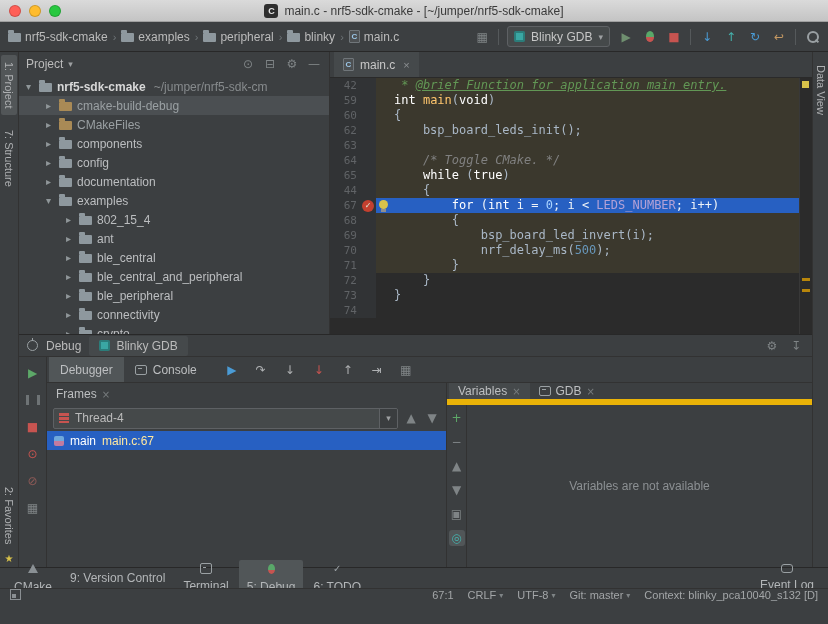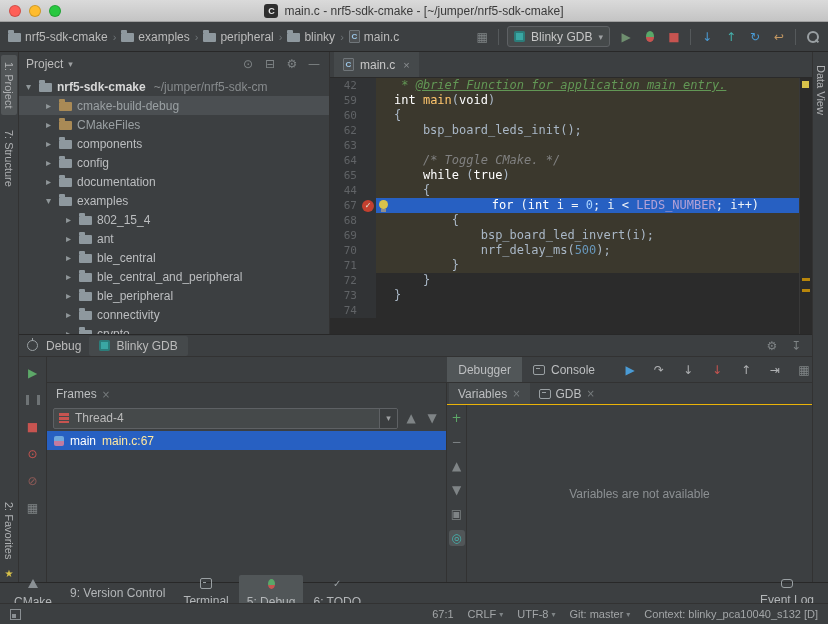--- a/index.html
+++ b/index.html
@@ -91,21 +91,21 @@
   .code { flex:1; position:relative; overflow:hidden; font-family:"DejaVu Sans Mono",monospace; font-size:12px; }
   .code-lines { position:absolute; inset:0 13px 0 0; }
   .cline { display:flex; height:15px; line-height:15px; white-space:pre; }
   .gut { width:46px; flex:none; background:#313335; display:flex; align-items:center; }
   .lnum { flex:1; text-align:right; color:#606366; font-size:11px; padding-right:3px; }
   .bslot { width:16px; height:15px; flex:none; position:relative; display:inline-flex; align-items:center; justify-content:center; }
   .bp { width:12px; height:12px; border-radius:50%; background:#c3402f; color:#d9ead9; font-size:8px;
     display:inline-flex; align-items:center; justify-content:center; font-family:"DejaVu Sans",sans-serif; }
   .ctext { flex:1; padding-left:18px; position:relative; color:#a9b7c6; }
   .cline.tint .ctext { background:#3b382d; }
-  .cline.exec .ctext { background:#2760c2;text-align:center; }
+  .cline.exec .ctext { background:#2760c2; }
   .bulb { position:absolute; left:3px; top:2px; width:9px; height:9px; border-radius:50%; background:#d8c24a; }
   .bulb::after { content:""; position:absolute; left:2px; top:9px; width:5px; height:3px; background:#8f8f8f; }
   .tok { white-space:pre; }
   .tok-pl { color:#a9b7c6; } .tok-kw { color:#ffffff; } .tok-fn { color:#ffc66d; }
   .tok-num { color:#6897bb; } .tok-cmt { color:#808080; font-style:italic; }
   .tok-doc { color:#629755; font-style:italic; }
   .tok-doctag { color:#629755; font-style:italic; text-decoration:underline; }
   .tok-mac { color:#b3a1d6; }
   .cline.exec .tok-pl { color:#f0f4f8; }
   .cline.exec .tok-num { color:#a9d3ff; }
@@ -118,21 +118,21 @@
   .debug { flex:1; min-height:0; background:#3c3f41; border-top:1px solid #282828; display:flex; flex-direction:column; }
   .debug-header { height:22px; flex:none; display:flex; align-items:center; gap:8px; padding:0 8px; border-bottom:1px solid #323232; }
   .dbg-ico { width:11px; height:11px; border-radius:50%; border:1px solid #9aa0a3; flex:none; position:relative; }
   .dbg-ico::before{ content:""; position:absolute; left:4px; top:-3px; width:1px; height:3px; background:#9aa0a3; }
   .session-tab { display:flex; align-items:center; gap:6px; background:#45494b; height:20px; padding:0 10px; border-radius:2px; }
   .dh-right { margin-left:auto; display:flex; align-items:center; gap:8px; }
   .debug-body { flex:1; display:flex; min-height:0; }
   .debug-leftbar { width:28px; flex:none; border-right:1px solid #323232; display:flex; flex-direction:column;
     align-items:center; padding-top:8px; gap:11px; }
   .debug-main { flex:1; display:flex; flex-direction:column; min-width:0; }
-  .debug-tabs { height:26px; flex:none; display:flex; align-items:stretch; border-bottom:1px solid #323232; padding-left:2px;justify-content:flex-end; }
+  .debug-tabs { height:26px; flex:none; display:flex; align-items:stretch; border-bottom:1px solid #323232; padding-left:2px; }
   .dtab { display:flex; align-items:center; gap:6px; padding:0 11px; color:#bdbfc1; }
   .dtab.active { background:#515658; }
   .steps { display:flex; align-items:center; gap:13px; margin-left:16px; }
   .console-ico { width:12px; height:10px; border:1px solid #9aa0a3; border-radius:2px; flex:none; position:relative; }
   .console-ico::before { content:""; position:absolute; left:2px; top:2px; width:4px; height:1px; background:#9aa0a3; }
   .debug-content { flex:1; display:flex; min-height:0; }
   .frames-panel { width:400px; flex:none; display:flex; flex-direction:column; border-right:1px solid #323232; }
   .panel-head { height:22px; flex:none; display:flex; align-items:center; gap:5px; padding:0 9px; color:#bdbfc1; }
   .tabx { color:#777c7e; font-size:10px; font-family:"DejaVu Sans",sans-serif; }
   .thread-row { height:26px; flex:none; display:flex; align-items:center; gap:5px; padding:0 6px; }
@@ -142,21 +142,21 @@
     background:linear-gradient(#c75450 0 3px, transparent 3px 4px, #c75450 4px 7px, transparent 7px 8px, #c75450 8px 10px); }
   .thread-caret { margin-left:auto; width:18px; height:19px; background:#3a3d3f; border-left:1px solid #5e6164;
     display:flex; align-items:center; justify-content:center; }
   .frame-list { flex:1; overflow:hidden; }
   .frame-item { height:19px; display:flex; align-items:center; gap:6px; padding:0 7px; white-space:nowrap; }
   .frame-item.selected { background:#2760c2; color:#ffffff; }
   .frame-ico { width:10px; height:10px; border-radius:2px; flex:none;
     background:linear-gradient(#6fa8dc 0 5px, #c27ba0 5px 10px); }
   .frame-loc { color:#ffe8a0; }
   .vars-panel { flex:1; min-width:0; display:flex; flex-direction:column; }
-  .vars-tabs { height:22px; flex:none; display:flex; align-items:stretch; border-bottom:1px solid #eab308; padding-left:2px; }
+  .vars-tabs { height:22px; flex:none; display:flex; align-items:stretch; border-bottom:6px solid #eab308; padding-left:2px; }
   .vtab { display:flex; align-items:center; gap:5px; padding:0 9px; color:#bdbfc1; }
   .vtab.active { background:#45494b; }
   .vars-body { flex:1; display:flex; min-height:0; }
   .watch-bar { width:20px; flex:none; border-right:1px solid #323232; display:flex; flex-direction:column;
     align-items:center; padding-top:5px; gap:8px; }
   .vars-empty { flex:1; display:flex; align-items:center; justify-content:center; color:#8c9093; }
 
   
   .toolbtns { height:21px; flex:none; background:#3c3f41; border-top:1px solid #282828;
     display:flex; align-items:center; padding:0 6px; gap:2px; }
@@ -166,22 +166,22 @@
   .mini { width:13px; height:13px; display:inline-flex; align-items:center; justify-content:center;
     font-family:"DejaVu Sans",sans-serif; font-size:10px; flex:none; position:relative; }
   .mini.cmake::before { content:""; width:0; height:0; border-left:5px solid transparent;
     border-right:5px solid transparent; border-bottom:9px solid #8a9094; }
   .mini.terminal { border:1px solid #9aa0a3; border-radius:2px; width:12px; height:11px; }
   .mini.terminal::before { content:""; position:absolute; left:2px; top:3px; width:3px; height:1px; background:#9aa0a3; }
   .mini.bug::before { content:""; width:7px; height:10px; border-radius:50%;
     background:linear-gradient(#59a869 58%, #c75450 58%); }
   .mini.todo::before { content:"✓"; color:#9aa0a3; }
   .mini.balloon { border:1px solid #9aa0a3; border-radius:3px; width:12px; height:9px; }
-  .statusbar { height:21px; flex:none; background:#3c3f41; border-top:1px solid #323232;
-    display:flex; align-items:center; padding:0 10px; gap:10px; color:#a3a6a8; font-size:11px; }
+  .statusbar { height:36px; flex:none; background:#3c3f41; border-top:1px solid #323232;
+    display:flex; align-items:flex-start; padding:0 10px; gap:10px; color:#a3a6a8; font-size:11px; }
   .twtoggle { width:11px; height:11px; border:1px solid #8a8f92; flex:none; position:relative; }
   .twtoggle::before { content:""; position:absolute; left:1px; bottom:1px; width:4px; height:4px; background:#8a8f92; }
   .status-items { margin-left:auto; display:flex; align-items:center; gap:14px; }
   .status-item { display:inline-flex; align-items:center; gap:3px; white-space:nowrap; }
   .scaret { font-size:8px; color:#7f8486; font-family:"DejaVu Sans",sans-serif; }
 </style>
 </head>
 <body>
 
 <div class="app">

